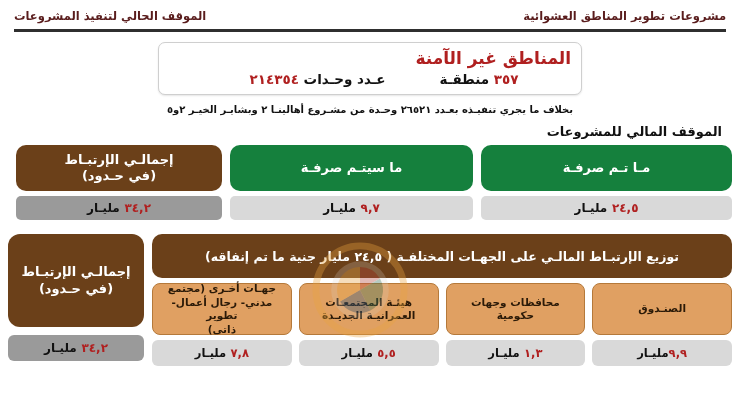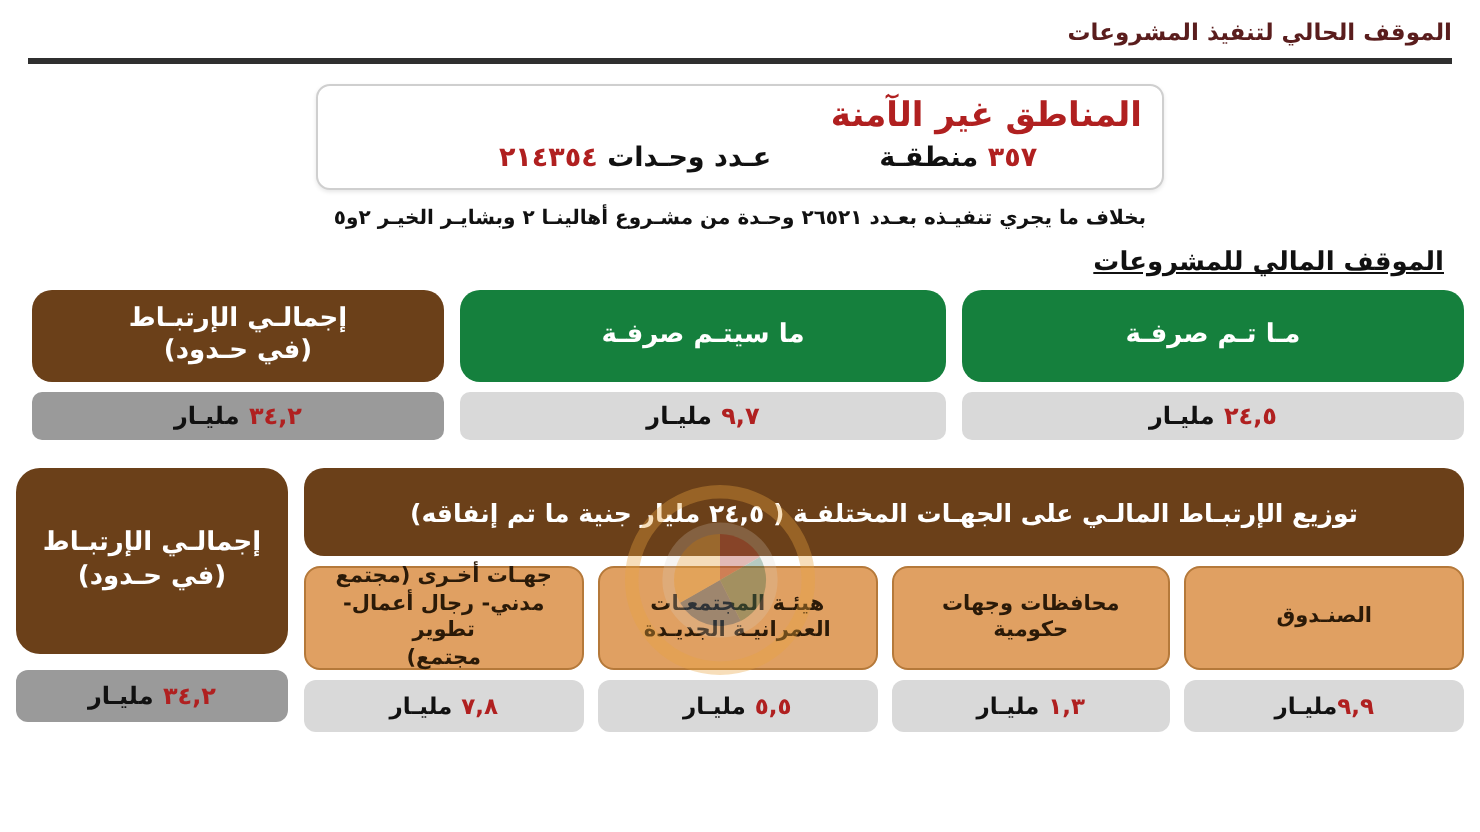--- a/index.html
+++ b/index.html
@@ -91,21 +91,20 @@
   }
 
   
   .section-heading {
     margin: 9px 18px 0 0;
     text-align: right;
     font-size: 13px;
     font-weight: bold;
     color: #111;
     direction: rtl;
-    text-decoration: underline;
   }
 
   
   .row {
     display: flex;
     direction: rtl;
     gap: 8px;
     padding: 0 8px;
     box-sizing: border-box;
     width: 740px;
@@ -260,20 +259,21 @@
     width: 96px;
     height: 96px;
     pointer-events: none;
     opacity: 0.42;
   }
 </style>
 </head>
 <body>
 
 <div class="header">
+  <div class="header-title">مشروعات تطوير المناطق العشوائية</div>
   <div class="header-title">الموقف الحالي لتنفيذ المشروعات</div>
   <div class="header-rule"></div>
 </div>
 
 <div class="title-card-wrap">
   <div class="title-card">
     <div class="main">المناطق غير الآمنة</div>
     <div class="sub">
       <span class="sub-group">
         <span class="num">٣٥٧</span>
@@ -330,21 +330,21 @@
       <div class="cat">
         <span>
           <span>هيئـة المجتمعـات</span><br>
           <span>العمرانيـة الجديـدة</span>
         </span>
       </div>
       <div class="cat">
         <span>
           <span>جهـات أخـرى (مجتمع</span><br>
           <span>مدني- رجال أعمال- تطوير</span><br>
-          <span>مجتمع)</span>
+          <span>ذاتى)</span>
         </span>
       </div>
     </div>
 
     <div class="catval-row">
       <div class="catval">
         <span class="num">٩,٩</span>
           <span>مليـار</span>
       </div>
       <div class="catval">

